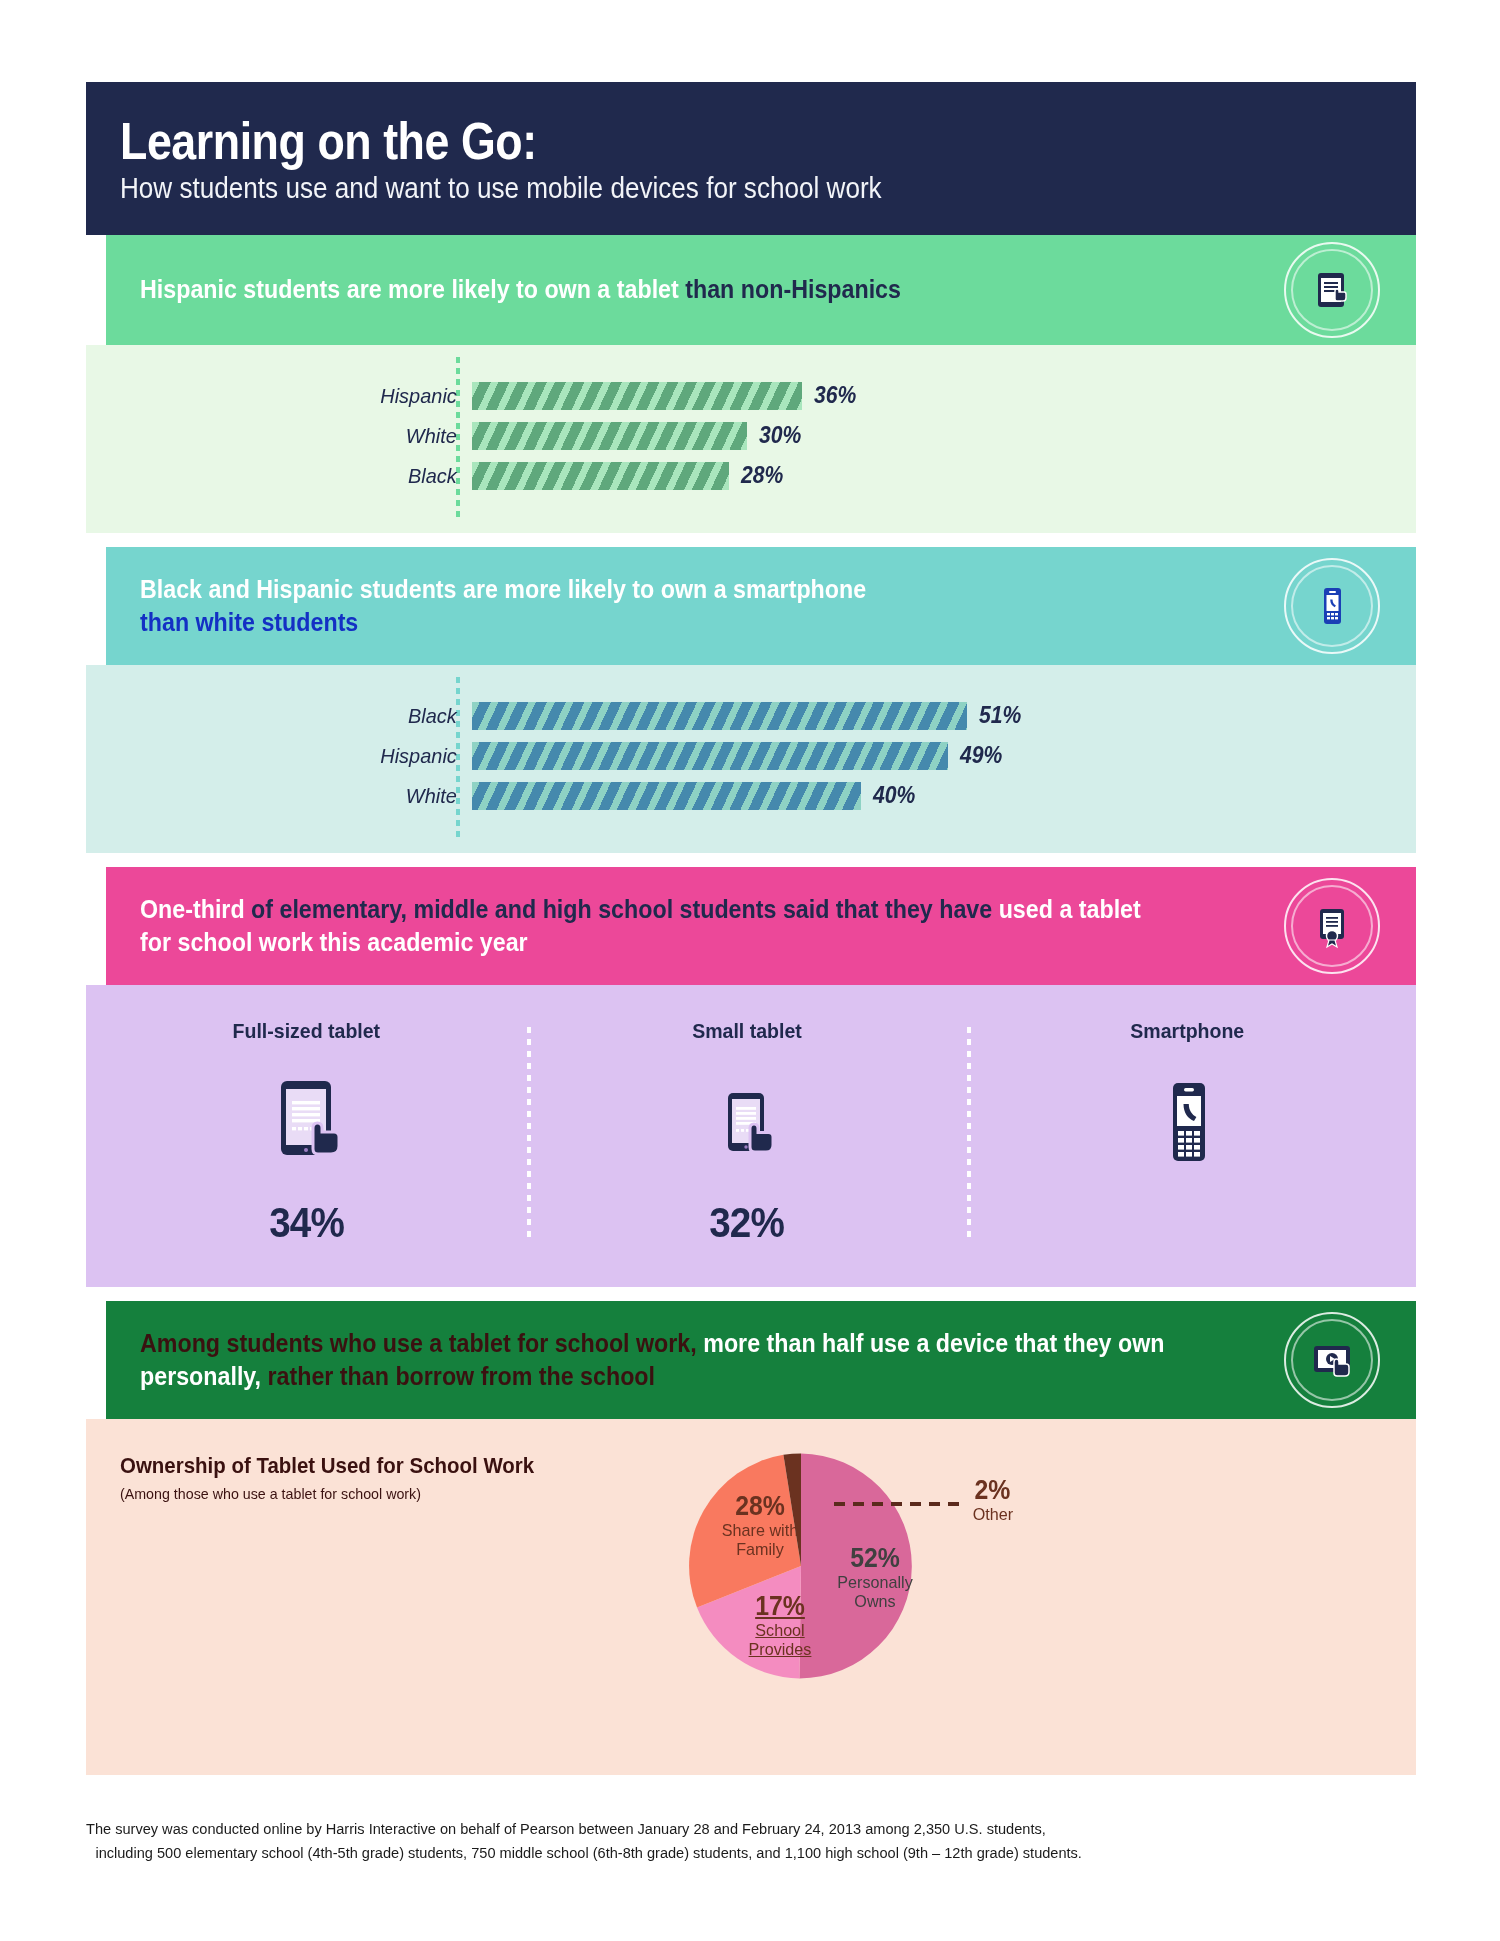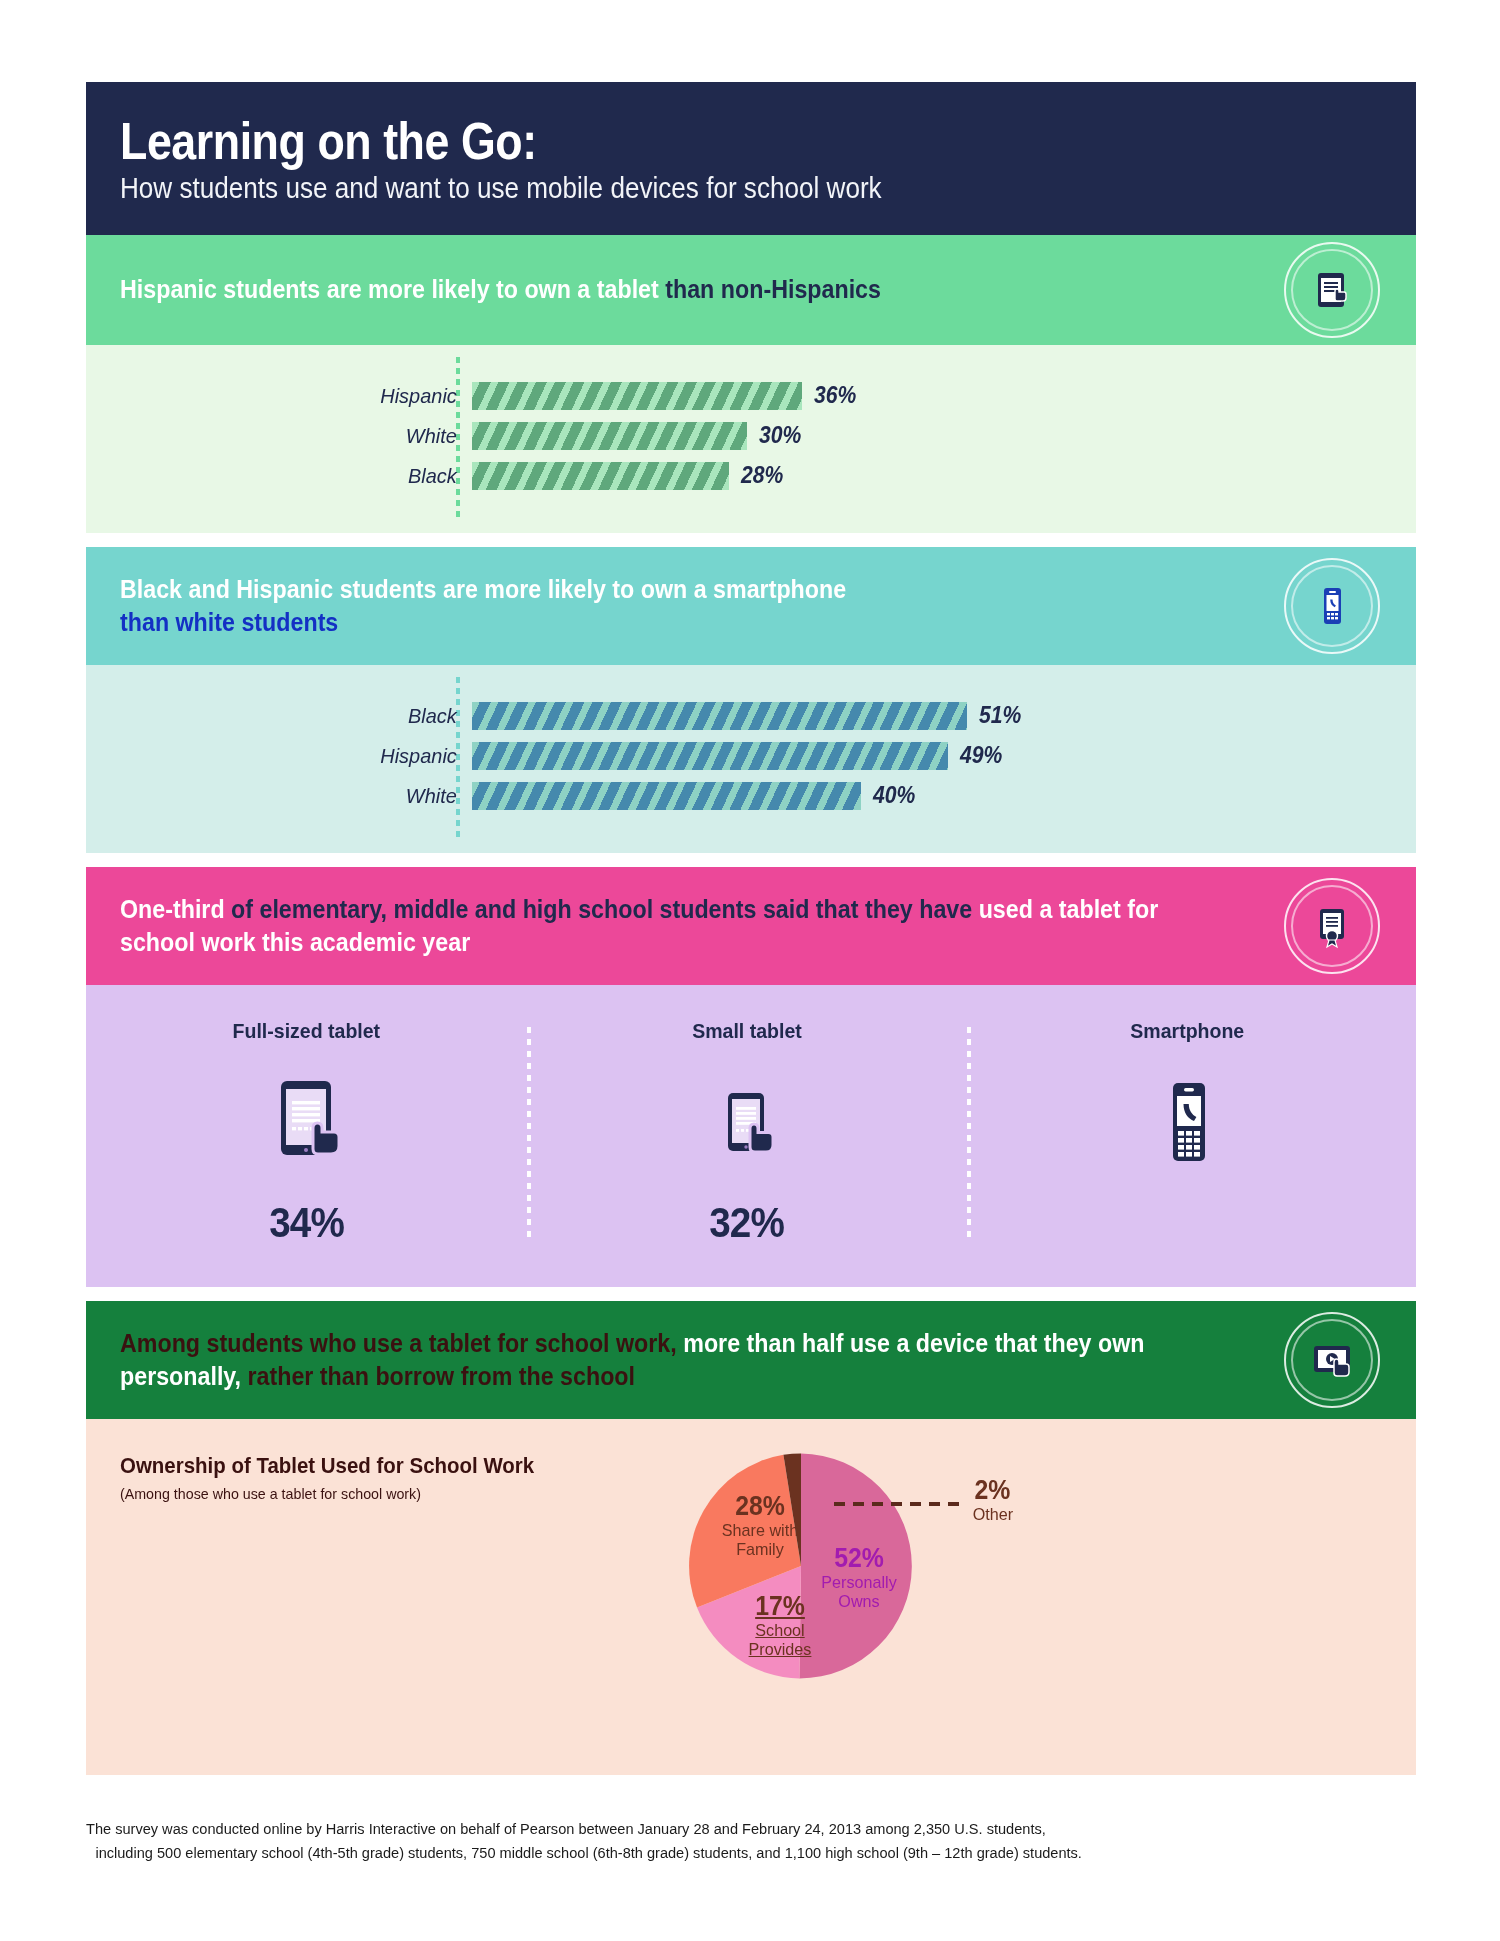--- a/index.html
+++ b/index.html
@@ -34,21 +34,21 @@
     font-size:29px; line-height:1.1; font-weight:400;
     transform:scaleX(0.90); transform-origin:left center;
     color:#f2f4f8;
   }
 
   
   .band{ width:1330px; position:relative; }
   .band-head{
     position:relative; box-sizing:border-box;
     padding:26px 170px 26px 34px;
-    min-height:110px; display:flex; align-items:center;
+    min-height:110px; display:flex; align-items:center;margin-left:20px;
   }
   .band-head .htxt{
     font-size:25px; line-height:1.32; font-weight:700;
     transform:scaleX(0.93); transform-origin:left center;
     width:107.5%;
   }
   .band-body{ box-sizing:border-box; position:relative; }
 
   .w{ color:#ffffff; }
   .d{ color:#20294d; }
@@ -386,21 +386,21 @@
             <span class="nm">Share with</span>
             <span class="nm">Family</span>
           </div>
 
           <div class="pielab" style="left:634px; top:172px; width:120px; color:#6b3220;text-decoration:underline;">
             <span class="pct">17%</span>
             <span class="nm">School</span>
             <span class="nm">Provides</span>
           </div>
 
-          <div class="pielab" style="left:708px; top:124px; width:130px; color:#a21caf;">
+          <div class="pielab" style="left:724px; top:124px; width:130px; color:#404040;">
             <span class="pct">52%</span>
             <span class="nm">Personally</span>
             <span class="nm">Owns</span>
           </div>
         </div>
       </div>
     </div>
 
   </div>
 

